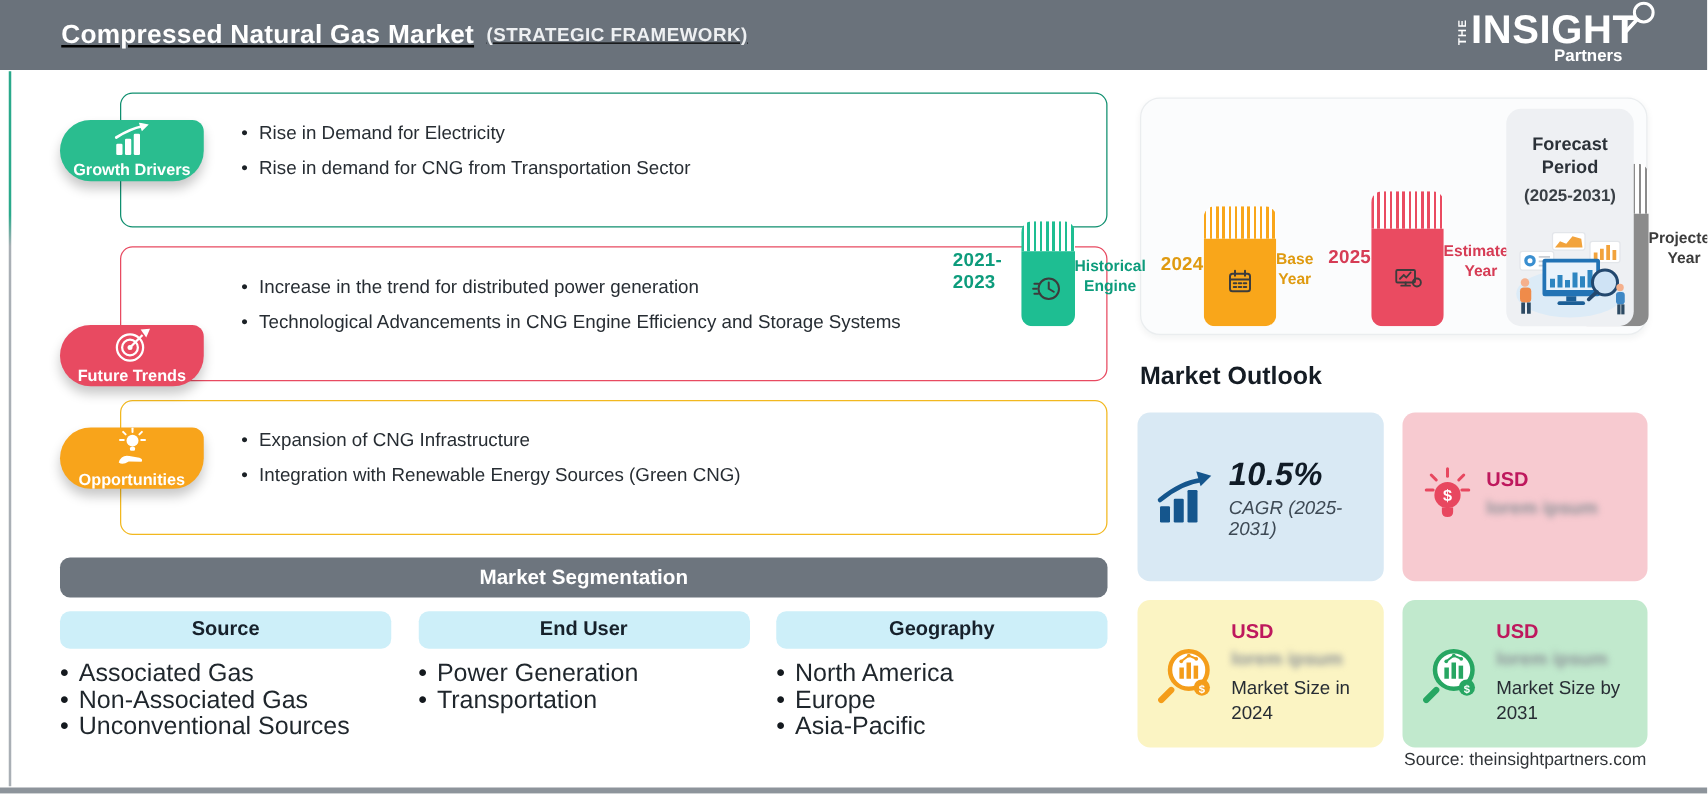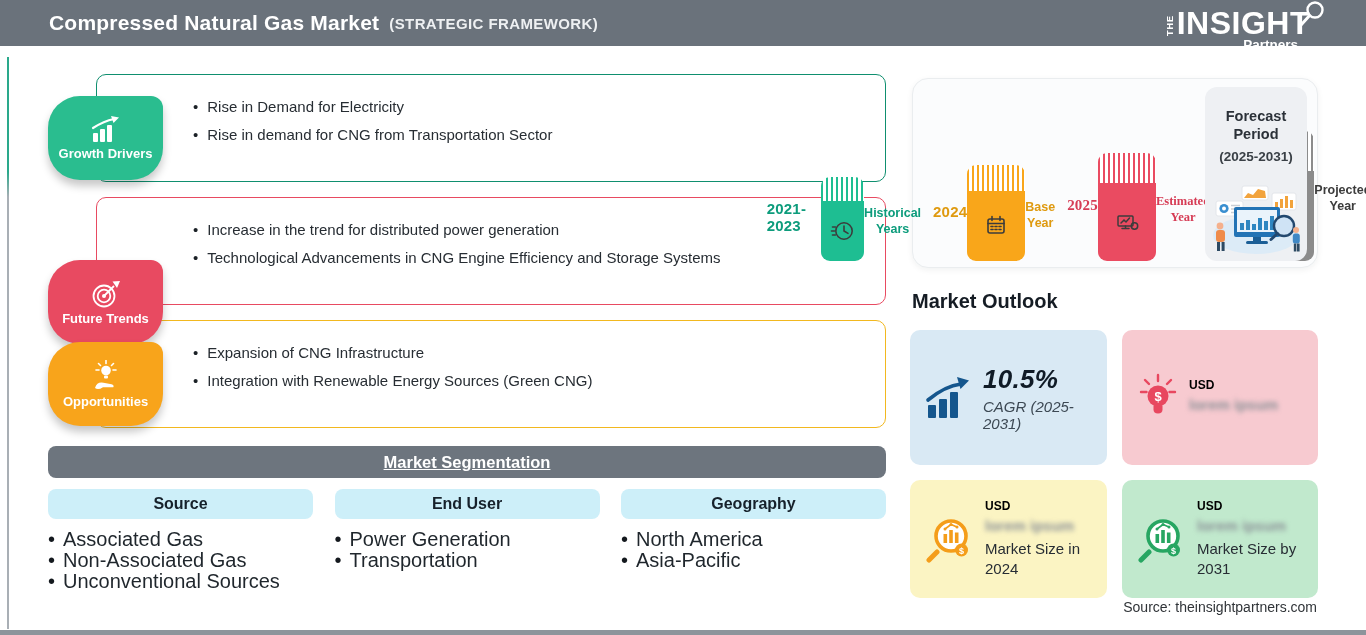--- a/index.html
+++ b/index.html
@@ -1,22 +1,22 @@
 <!DOCTYPE html>
 <html><head>
 <meta charset="utf-8">
 <style>
   * { margin:0; padding:0; box-sizing:border-box; }
   html,body { background:#ffffff; }
   body { font-family:"Liberation Sans","DejaVu Sans",sans-serif; }
   .page { position:relative; width:1366px; height:635px; background:#ffffff; overflow:hidden; }
 
   
-  .header { position:absolute; left:0; top:0; width:100%; height:46px; background:#6a727b;
-            display:flex; align-items:center; padding-left:49px; }
+  .header { position:absolute; left:0; top:0; width:100%; height:56px; background:#6a727b;
+            display:flex; align-items:center; padding-left:49px;text-decoration:underline; }
   .header-title { color:#ffffff; font-size:21px; font-weight:700; letter-spacing:0.2px; }
   .header-subtitle { color:#eef0f2; font-size:15px; font-weight:600; margin-left:10px; letter-spacing:0.4px; }
   .logo { position:absolute; right:56px; top:8px; color:#ffffff; }
   .logo-row { display:flex; align-items:flex-end; position:relative; }
   .logo-the { writing-mode:vertical-rl; transform:rotate(180deg); font-size:9px; font-weight:700;
               letter-spacing:1px; line-height:1; margin-right:2px; padding-top:2px; text-transform:uppercase; }
   .logo-insight { font-size:32px; font-weight:800; letter-spacing:0.5px; line-height:0.95; }
   .logo-mag { position:absolute; right:-16px; top:-7px; }
   .logo-partners { text-align:right; font-size:13.5px; font-weight:700; margin-top:-1px; padding-right:12px; }
 
@@ -27,31 +27,31 @@
 
   
   .fw-box { position:absolute; left:96px; width:790px; height:108px; border-radius:10px; background:#ffffff; }
   .fw-box.drivers { top:74px; border:1.6px solid #0f8f6f; }
   .fw-box.trends { top:197px; border:1.6px solid #e84a61; }
   .fw-box.opps { top:320px; border:1.6px solid #f2b81f; }
   .fw-bullets { list-style:none; padding:24px 20px 0 96px; }
   .fw-bullets li { font-size:15px; color:#272d33; margin-bottom:12px; line-height:1.06; }
   .fw-bullets li::before { content:"•"; margin-right:9px; color:#1b2126; }
 
-  .badge { position:absolute; left:48px; width:115px; height:84px; border-radius:32px 12px 32px 32px;
+  .badge { position:absolute; left:48px; width:115px; height:49px; border-radius:32px 12px 32px 32px;
            display:flex; flex-direction:column; align-items:center; justify-content:center;
            box-shadow:0 6px 9px rgba(0,0,0,0.22); z-index:3; }
   .badge.drivers { top:96px; background:#2abd8f; }
   .badge.trends { top:219px; background:#e84a61;margin-top:41px; }
   .badge.opps { top:342px; background:#f8a41b; }
   .badge-label { color:#ffffff; font-size:13px; font-weight:700; margin-top:3px; }
 
   
   .seg-bar { position:absolute; left:48px; top:446px; width:838px; height:32px; background:#6d757e;
-             border-radius:8px; color:#ffffff; font-size:16.5px; font-weight:700; text-align:center; line-height:32px;text-decoration:underline; }
+             border-radius:8px; color:#ffffff; font-size:16.5px; font-weight:700; text-align:center; line-height:32px; }
   .seg-cols { position:absolute; left:48px; top:489px; width:838px; display:flex; justify-content:space-between; }
   .seg-col { width:265px; }
   .seg-head { background:#cdeff9; border-radius:8px; height:30px; line-height:30px; text-align:center;
               font-size:16px; font-weight:700; color:#16212b; }
   .seg-items { list-style:none; margin-top:10px; }
   .seg-items li { font-size:20px; color:#1f262c; line-height:20.8px; }
   .seg-items li::before { content:"•"; margin-right:8px; color:#14191e; }
 
   
   .tl-card { position:absolute; left:912px; top:78px; width:406px; height:190px; background:#fbfcfd;
@@ -59,42 +59,42 @@
   .tl-bars { position:absolute; left:14px; top:6px; bottom:6px; width:284px; display:flex; gap:12px;
              align-items:flex-end; justify-content:center; }
   .tl-group { display:flex; align-items:center; }
   .tl-year { font-size:15px; font-weight:800; margin-bottom:4px; letter-spacing:0.2px; }
   .tl-bar { width:58px; border-radius:9px; overflow:hidden; display:flex; flex-direction:column; }
   .tl-stripes { background:repeating-linear-gradient(to right, var(--c) 0px, var(--c) 2px, #ffffff 2px, #ffffff 5px); }
   .tl-solid { background:var(--c); display:flex; align-items:center; justify-content:center; }
   .tl-caption { margin-top:5px; font-size:12.5px; font-weight:700; line-height:1.25; text-align:center; }
   .g-teal { --c:#1ebe92; } .g-teal .tl-year,.g-teal .tl-caption { color:#0d9c7c; }
   .g-orange { --c:#f9a61a; } .g-orange .tl-year,.g-orange .tl-caption { color:#df9a10; }
-  .g-red { --c:#ea4b61; } .g-red .tl-year,.g-red .tl-caption { color:#d63c55;font-family:Liberation Serif, serif; }
+  .g-red { --c:#ea4b61; } .g-red .tl-year,.g-red .tl-caption { color:#d63c55; }
   .g-gray { --c:#8b8b8b; } .g-gray .tl-year { color:#2e2e2e; } .g-gray .tl-caption { color:#3c3c3c; }
 
   .forecast { position:absolute; top:8px; right:10px; width:102px; height:174px; background:#eef0f3;
               border-radius:12px; text-align:center; padding-top:20px; }
   .forecast-title { font-size:14.5px; font-weight:800; color:#2b3138; line-height:1.25; }
   .forecast-range { font-size:13.5px; font-weight:600; color:#3a4046; margin-top:6px; }
   .forecast-illu { position:absolute; left:50%; transform:translateX(-50%); bottom:5px; }
 
   
   .outlook-heading { position:absolute; left:912px; top:290px; font-size:20px; font-weight:800; color:#151c24; }
   .cards { position:absolute; left:910px; top:330px; width:408px; display:grid;
            grid-template-columns:197px 196px; grid-template-rows:135px 118px; column-gap:15px; row-gap:15px; }
   .card { border-radius:10px; display:flex; align-items:center; gap:10px; padding:13px 12px 13px 15px; }
   .card-blue { background:#d9e9f4;font-style:italic; }
   .card-pink { background:#f7cad0; }
   .card-yellow { background:#fbf4c3; }
   .card-green { background:#c1e9cd; }
   .card-icon { flex:0 0 auto; display:flex; align-items:center; justify-content:center; }
   .card-big { font-size:26px; font-weight:800; color:#101b26; letter-spacing:0.3px; }
   .card-sub { font-size:15px; color:#3d4954; margin-top:3px; }
-  .card-usd { font-size:12px; font-weight:800; color:#000000; }
+  .card-usd { font-size:16px; font-weight:800; color:#be185d; }
   .card-masked { font-size:15px; font-weight:700; color:#8b9197; filter:blur(2.6px); margin:4px 0 5px; }
   .card-label { font-size:15px; color:#272d34; line-height:1.32; }
 
   .source-note { position:absolute; right:49px; top:599px; font-size:14px; color:#303438; }
 
   svg { display:block; }
 </style>
 </head>
 <body>
 
@@ -195,20 +195,21 @@
       <div class="seg-head">End User</div>
       <ul class="seg-items">
         <li>Power Generation</li>
         <li>Transportation</li>
       </ul>
     </div>
     <div class="seg-col">
       <div class="seg-head">Geography</div>
       <ul class="seg-items">
         <li>North America</li>
+        <li>Europe</li>
         <li>Asia-Pacific</li>
       </ul>
     </div>
   </div>
 
   <div class="tl-card">
     <div class="tl-bars">
 
       <div class="tl-group g-teal">
         <div class="tl-year">2021-2023</div>
@@ -219,21 +220,21 @@
               <svg width="28" height="28" viewBox="0 0 28 28" fill="none" stroke="#3c3c3c" stroke-width="1.6" stroke-linecap="round">
                 <circle cx="15" cy="14" r="8.2"></circle>
                 <path d="M15 9 v5 l4 2.4"></path>
                 <path d="M3.5 10 h3 M2.5 14 h3 M3.5 18 h3"></path>
               </svg>
             </span>
           </div>
         </div>
         <div class="tl-caption">
           <div>Historical</div>
-          <div>Years</div>
+          <div>Engine</div>
         </div>
       </div>
 
       <div class="tl-group g-orange">
         <div class="tl-year">2024</div>
         <div class="tl-bar">
           <div class="tl-stripes" style="height:26px;"></div>
           <div class="tl-solid" style="height:70px;">
             <span>
               <svg width="28" height="28" viewBox="0 0 28 28" fill="none" stroke="#3c3c3c" stroke-width="1.6" stroke-linecap="round">

